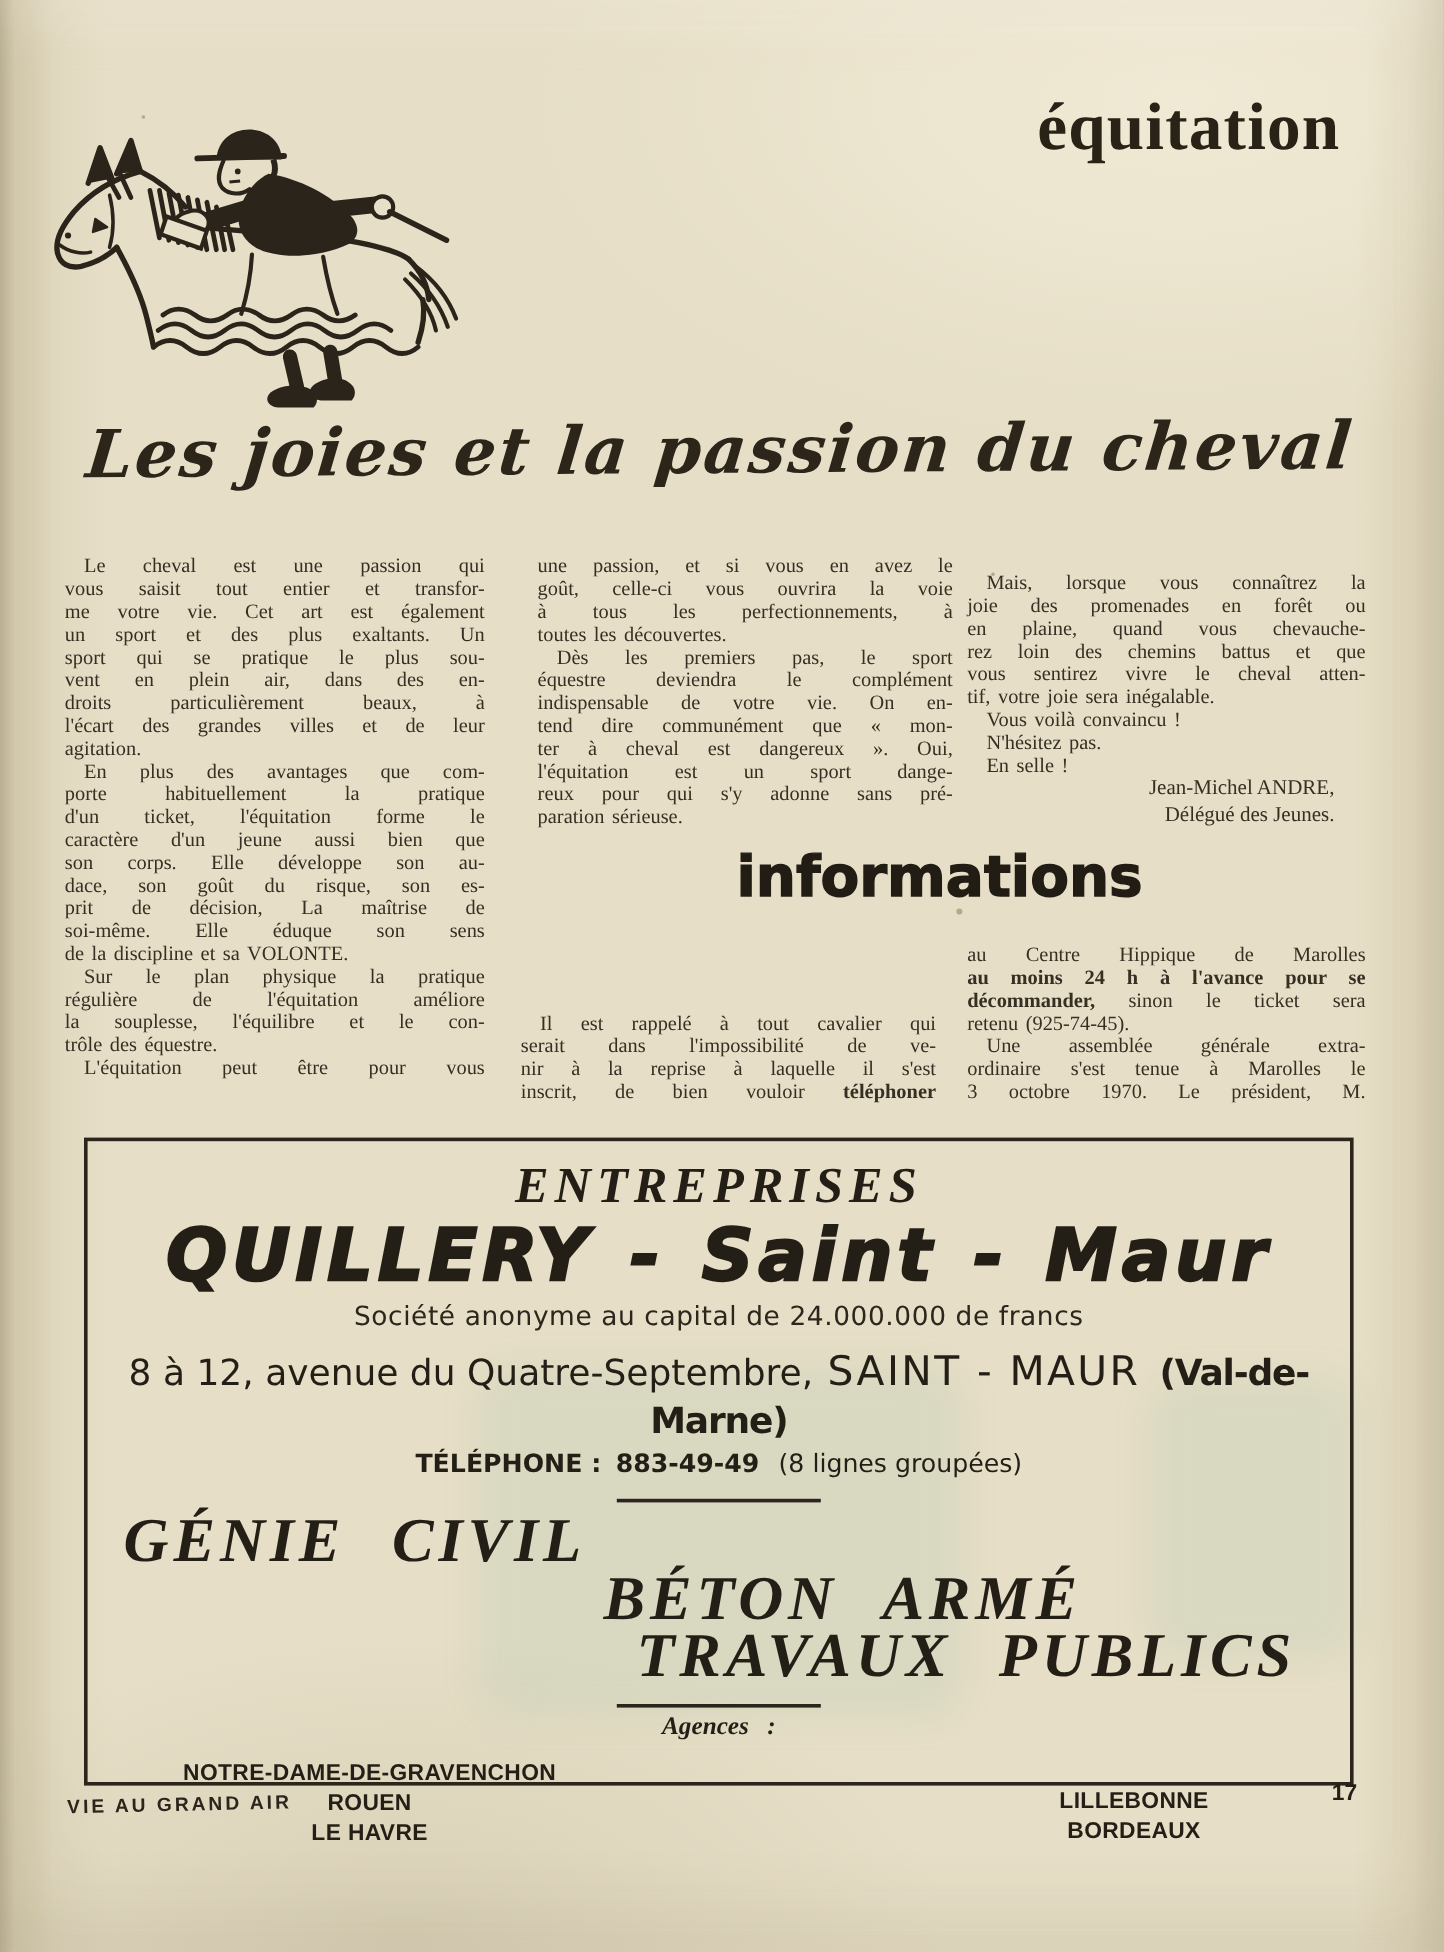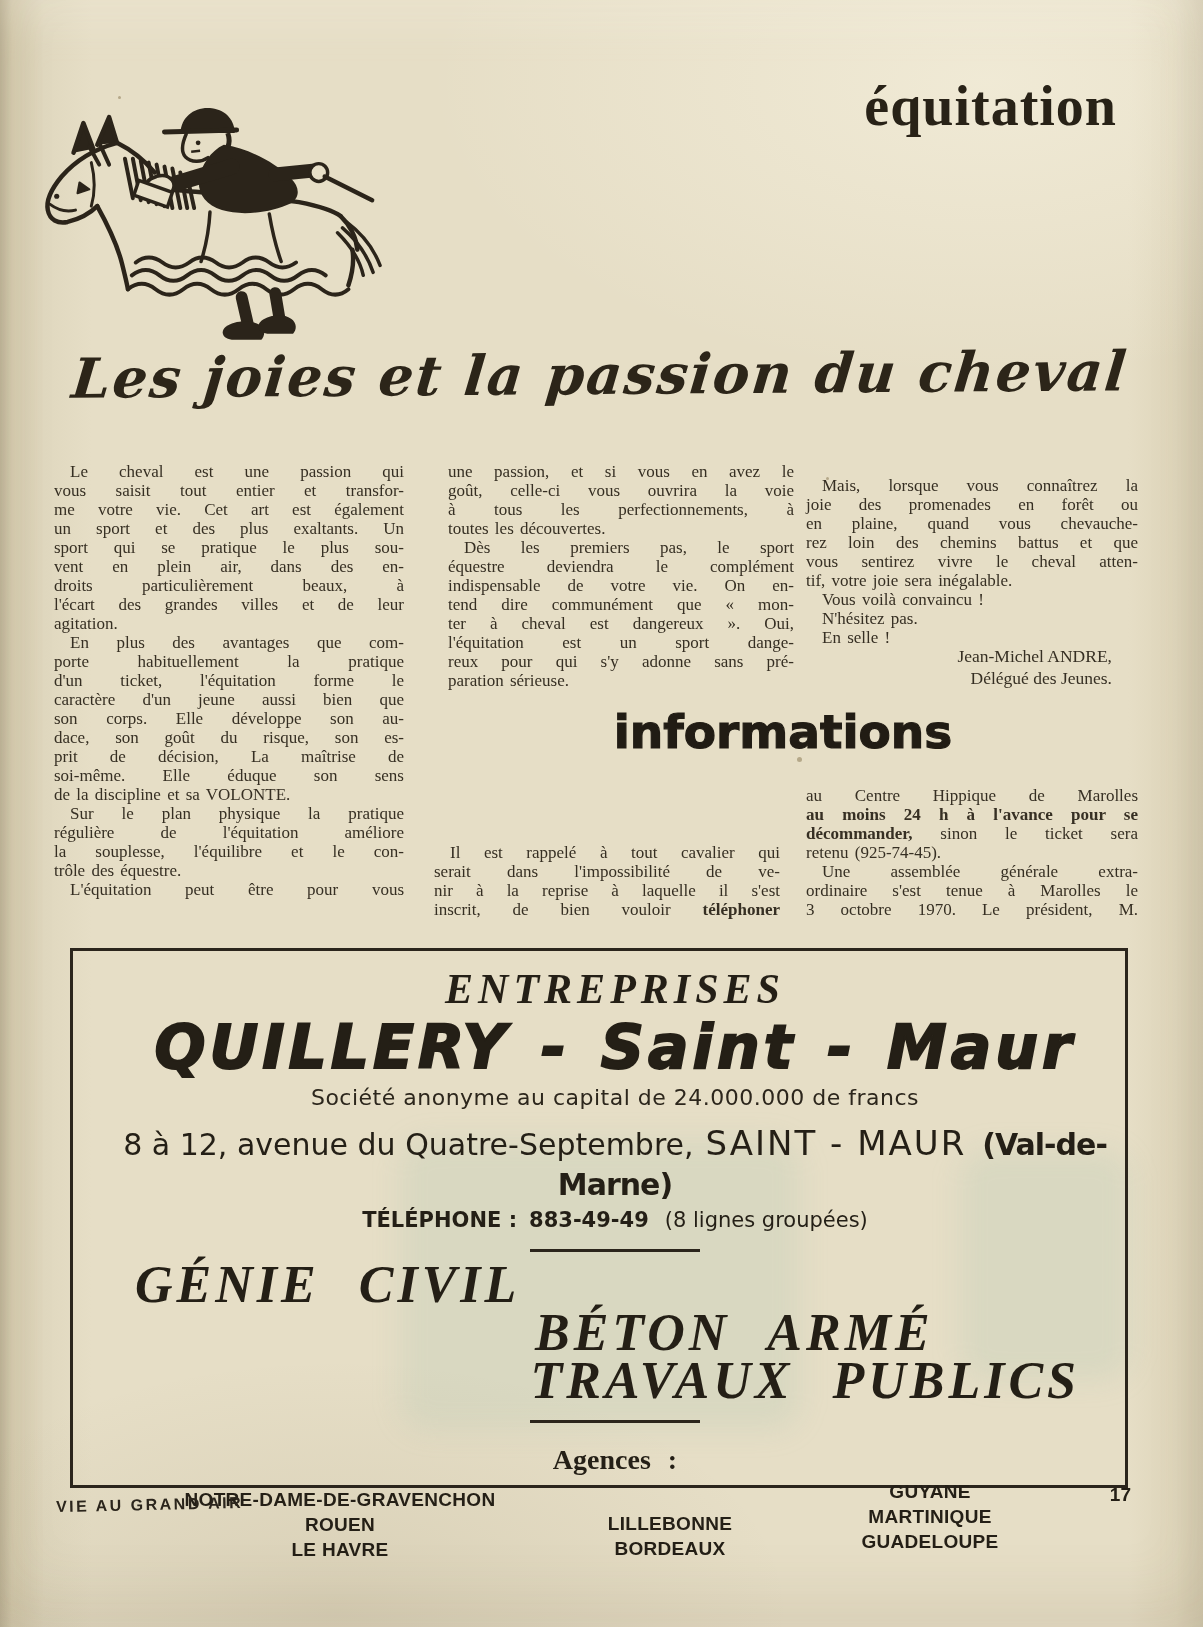--- a/index.html
+++ b/index.html
@@ -38,41 +38,41 @@
     font-family:"DejaVu Sans",sans-serif;font-weight:bold;font-size:47px;line-height:52px;
     color:#211c14;-webkit-text-stroke:1.2px #211c14;letter-spacing:0;}
   .centre-head{left:434px;top:788px;width:346px;}
   .centre-head .bline{text-align:center;text-align-last:center;letter-spacing:1.4px;}
   .col2b{left:434px;top:843px;width:346px;}
   .col3b{left:806px;top:786px;width:332px;}
 
   
   .ghost{position:absolute;background:rgba(150,188,168,.16);filter:blur(14px);border-radius:28px;}
   .ad{position:absolute;left:70px;top:948px;width:1058px;height:540px;border:3px solid #2b251c;
-    box-sizing:border-box;text-align:center;color:#241f16;padding-left:32px;}
+    box-sizing:border-box;text-align:center;color:#241f16;}
   .ad-entreprises{margin:14px 0 0;font-family:"Liberation Serif",serif;font-style:italic;font-weight:bold;
     font-size:42px;line-height:48px;letter-spacing:5px;}
   .ad-name{margin:2px 0 0;font-family:"DejaVu Sans",sans-serif;font-style:italic;font-weight:bold;
     font-size:60px;line-height:64px;letter-spacing:4px;word-spacing:6px;-webkit-text-stroke:2px #241f16;}
   .ad-capital{margin-top:6px;font-family:"DejaVu Sans",sans-serif;font-size:22px;line-height:26px;
     color:#2c261c;letter-spacing:.5px;}
   .ad-address{margin-top:12px;font-family:"DejaVu Sans",sans-serif;font-size:30px;line-height:40px;}
   .addr-city{font-size:34px;margin:0 12px;letter-spacing:2px;}
   .addr-dept{font-weight:bold;letter-spacing:-1px;margin-left:4px;}
   .ad-phone{margin-top:2px;font-family:"DejaVu Sans",sans-serif;font-size:21px;line-height:26px;}
   .ph-b{font-weight:bold;margin-right:12px;}
   .ph-n{margin-left:4px;}
   .ad-rule{width:170px;height:3px;background:#2b251c;margin:16px auto 0;}
   .svc{font-family:"Liberation Serif",serif;font-style:italic;font-weight:bold;font-size:52px;
     line-height:46px;letter-spacing:4px;word-spacing:22px;}
   .svc1{text-align:left;margin:10px 0 0 30px;}
   .svc2{text-align:left;margin:2px 0 0 430px;}
   .svc3{text-align:right;margin:2px 45px 0 0;}
-  .ad-agences{margin-top:22px;font-family:"Liberation Serif",serif;font-weight:bold;
-    font-size:28px;line-height:30px;word-spacing:10px;}
+  .ad-agences{margin-top:0;font-family:"Liberation Serif",serif;font-style:italic;font-weight:bold;
+    font-size:21px;line-height:30px;word-spacing:10px;}
   .ad-agrow{display:flex;justify-content:space-between;padding:4px 70px 0 40px;}
   .agcol{font-family:"Liberation Sans",sans-serif;font-weight:bold;font-size:19px;line-height:25px;
     letter-spacing:.3px;text-align:center;}
   .agcol-1{width:390px;margin-top:8px;}
   .agcol-2{width:220px;margin-top:32px;}
   .agcol-3{width:250px;margin-top:0;}
   .agline{display:block;}
 
   
   .footer-name{position:absolute;left:56px;top:1496px;font-family:"Liberation Sans",sans-serif;
@@ -249,26 +249,20 @@
 
       <span class="agline">NOTRE-DAME-DE-GRAVENCHON</span>
           <span class="agline">ROUEN</span>
           <span class="agline">LE HAVRE</span>
         </div>
       <div class="agcol agcol-2">
 
       <span class="agline">LILLEBONNE</span>
           <span class="agline">BORDEAUX</span>
         </div>
-      <div class="agcol agcol-3">
-
-      <span class="agline">GUYANE</span>
-          <span class="agline">MARTINIQUE</span>
-          <span class="agline">GUADELOUPE</span>
-        </div>
     </div>
   </div>
 
   <div class="footer-name">VIE AU GRAND AIR</div>
   <div class="footer-page">17</div>
 
   <div class="speck" style="left:797px;top:757px;width:5px;height:5px;"></div>
   <div class="speck" style="left:826px;top:477px;width:3px;height:3px;"></div>
   <div class="speck" style="left:118px;top:96px;width:3px;height:3px;"></div>
 </div>

